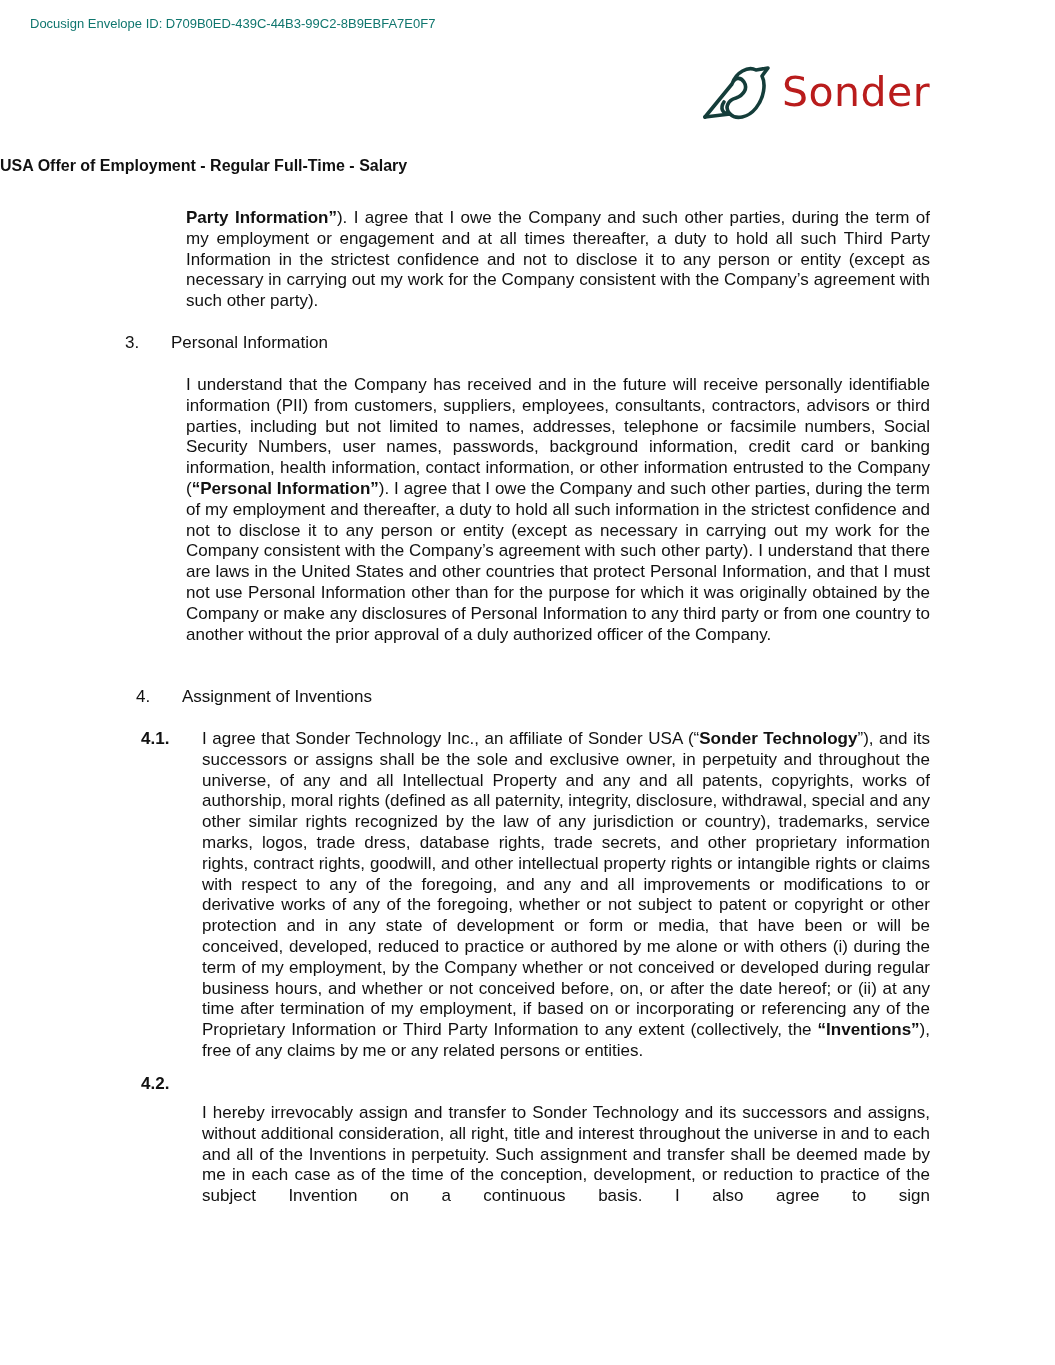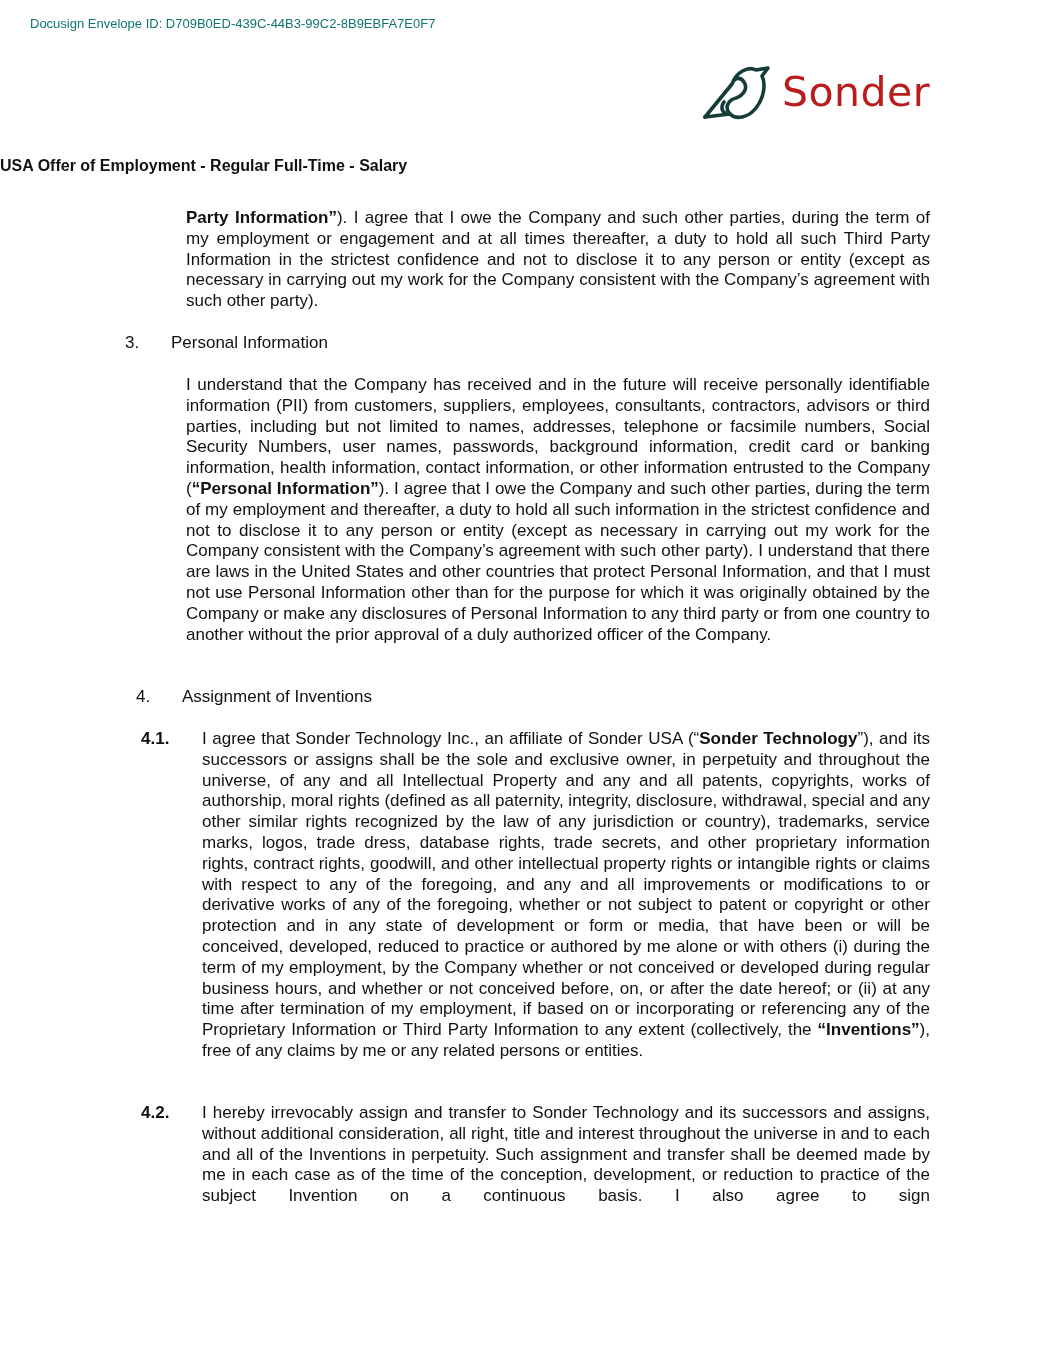--- a/index.html
+++ b/index.html
@@ -57,14 +57,14 @@
 
 <div class="heading" style="left:125px; top:333px;"><span class="num">3.</span><span>Personal Information</span></div>
 
 <div class="para" style="left:186px; top:375px; width:744px;"><span>I understand that the Company has received and in the future will receive personally identifiable information (PII) from customers, suppliers, employees, consultants, contractors, advisors or third parties, including but not limited to names, addresses, telephone or facsimile numbers, Social Security Numbers, user names, passwords, background information, credit card or banking information, health information, contact information, or other information entrusted to the Company (</span><b>“Personal Information”</b><span>).  I agree that I owe the Company and such other parties, during the term of my employment and thereafter, a duty to hold all such information in the strictest confidence and not to disclose it to any person or entity (except as necessary in carrying out my work for the Company consistent with the Company’s agreement with such other party). I understand that there are laws in the United States and other countries that protect Personal Information, and that I must not use Personal Information other than for the purpose for which it was originally obtained by the Company or make any disclosures of Personal Information to any third party or from one country to another without the prior approval of a duly authorized officer of the Company.</span></div>
 
 <div class="heading" style="left:125px; top:687px;margin-left:11px;"><span class="num">4.</span><span>Assignment of Inventions</span></div>
 
 <div class="sub-num" style="left:141px; top:729px;">4.1.</div>
 <div class="para" style="left:202px; top:729px; width:728px;"><span>I agree that Sonder Technology Inc., an affiliate of Sonder USA (“</span><b>Sonder Technology</b><span>”), and its successors or assigns shall be the sole and exclusive owner, in perpetuity and throughout the universe, of any and all Intellectual Property and any and all patents, copyrights, works of authorship, moral rights (defined as all paternity, integrity, disclosure, withdrawal, special and any other similar rights recognized by the law of any jurisdiction or country), trademarks, service marks, logos, trade dress, database rights, trade secrets, and other proprietary information rights, contract rights, goodwill, and other intellectual property rights or intangible rights or claims with respect to any of the foregoing, and any and all improvements or modifications to or derivative works of any of the foregoing, whether or not subject to patent or copyright or other protection and in any state of development or form or media, that have been or will be conceived, developed, reduced to practice or authored by me alone or with others (i) during the term of my employment, by the Company whether or not conceived or developed during regular business hours, and whether or not conceived before, on, or after the date hereof; or (ii) at any time after termination of my employment, if based on or incorporating or referencing any of the Proprietary Information or Third Party Information to any extent (collectively, the </span><b>“Inventions”</b><span>), free of any claims by me or any related persons or entities.</span></div>
 
-<div class="sub-num" style="left:141px; top:1103px;">4.2.</div>
+<div class="sub-num" style="left:141px; top:1074px;">4.2.</div>
 <div class="para" style="left:202px; top:1103px; width:728px; text-align-last: justify;">I hereby irrevocably assign and transfer to Sonder Technology and its successors and assigns, without additional consideration, all right, title and interest throughout the universe in and to each and all of the Inventions in perpetuity.  Such assignment and transfer shall be deemed made by me in each case as of the time of the conception, development, or reduction to practice of the subject Invention on a continuous basis.  I also agree to sign</div>
 
 </body></html>

